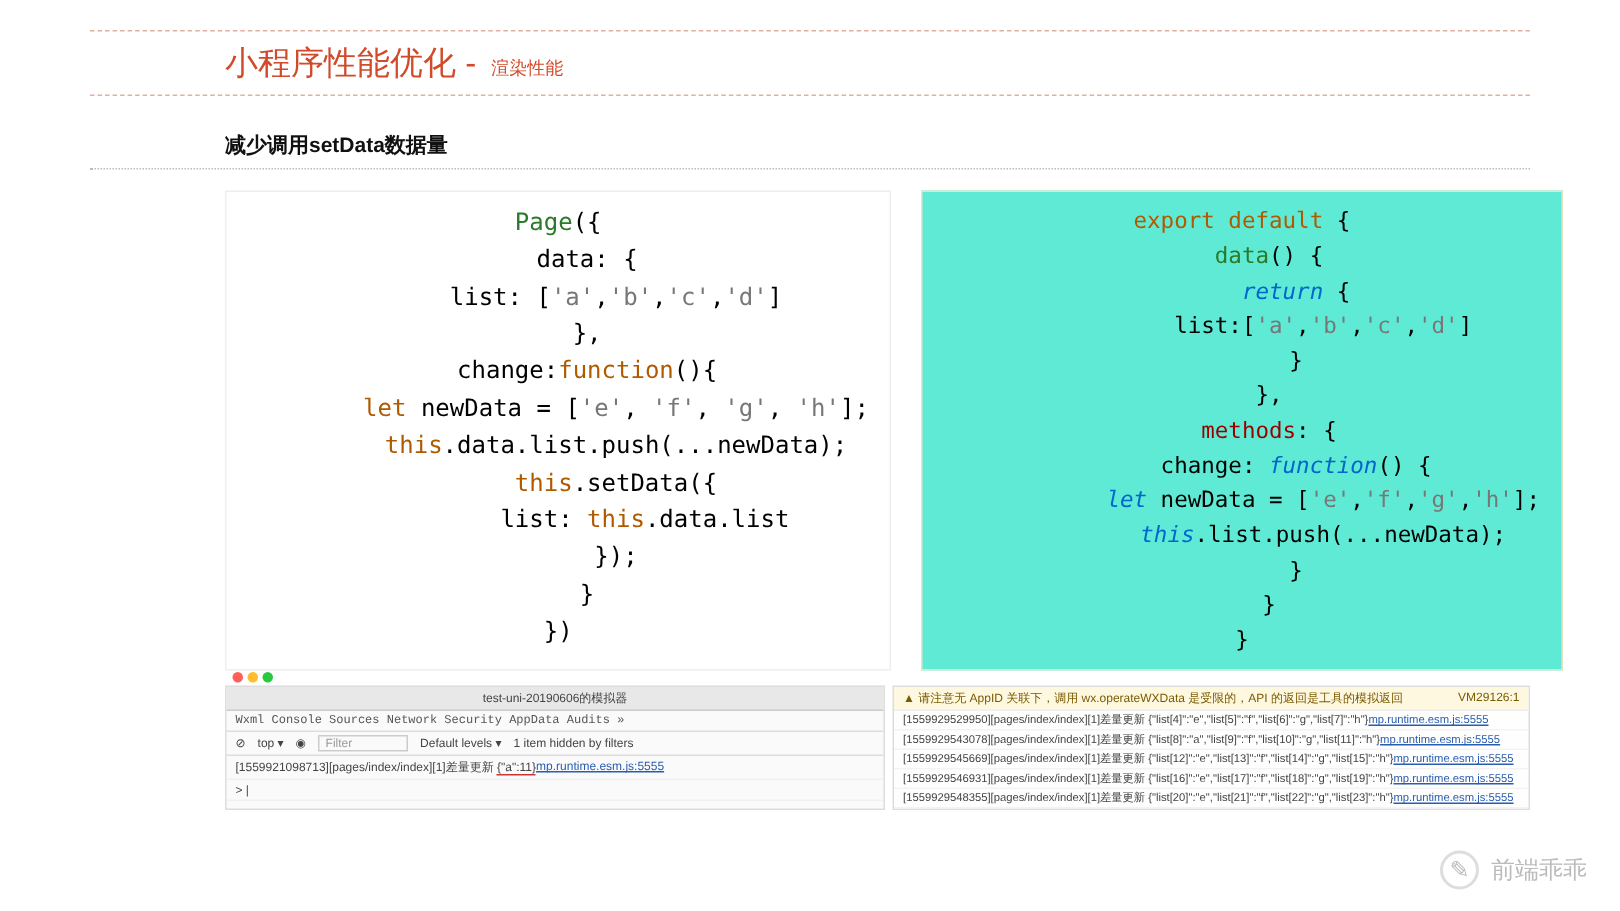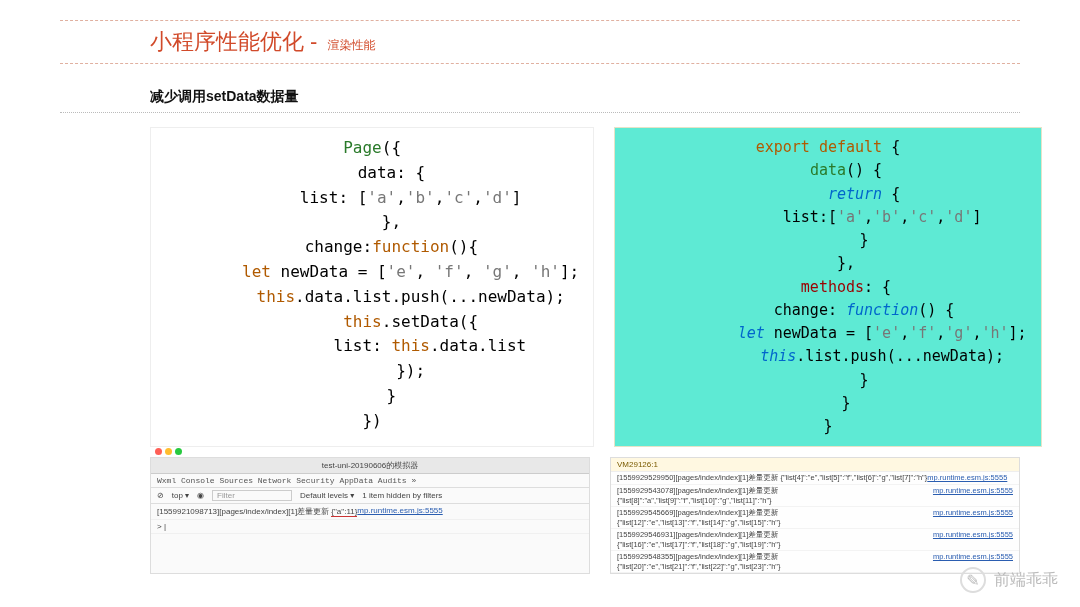--- a/index.html
+++ b/index.html
@@ -11,29 +11,29 @@
   .section-heading { font-size:14px; font-weight:700; color:#111; border-bottom:1px dotted #bbb; padding:0 0 6px 90px; margin-bottom:14px;}
   .columns { display:flex; gap:20px; padding:0 0 0 90px;text-align:center;}
   .code-box { font-family:Consolas,Menlo,monospace; font-size:16px; line-height:1.55; white-space:pre; padding:8px 14px; border:1px solid #eee; }
   .code-left { flex:0 0 440px; background:#fff; }
   .code-right { flex:0 0 420px; background:#5eead4; border:1px solid #e6e3c8; font-size:15px;}
   .kw  { color:#b05a00; }
   .kw2 { color:#0066cc; font-style:italic;}
   .fn  { color:#2a7a2a; }
   .str { color:#777; }
   .mth { color:#9b0000; }
-  .console-area { display:flex; gap:20px; padding:10px 0 0 90px; font-size:8px; font-family:Arial; color:#444;}
+  .console-area { display:flex; gap:5px; padding:10px 0 0 90px; font-size:8px; font-family:Arial; color:#444;}
   .console-left { flex:0 0 440px; border:1px solid #ddd; background:#fafafa;}
   .cl-title { background:#e8e8e8; text-align:center; padding:2px 0; border-bottom:1px solid #ccc;}
   .cl-dots { position:absolute; display:flex; gap:3px; margin:-10px 0 0 4px;}
   .cl-dots span{ width:7px;height:7px;border-radius:50%; display:inline-block;}
   .d1{background:#ff5f56}.d2{background:#ffbd2e}.d3{background:#27c93f}
   .cl-tabs { padding:2px 6px; border-bottom:1px solid #ddd; color:#555;font-family:Liberation Mono, monospace;}
   .cl-tools { padding:2px 6px; border-bottom:1px solid #ddd; display:flex; gap:8px; align-items:center;}
-  .cl-input { border:1px solid #ccc; padding:0 4px; color:#999; width:80px;}
+  .cl-input { border:1px solid #ccc; padding:0 4px; color:#999; width:60px;}
   .cl-row { padding:2px 6px; display:flex; border-bottom:1px solid #f0f0f0;}
   .cl-row .link{ color:#2a5db0; text-decoration:underline; }
   .cl-msg .ul{ border-bottom:1px solid #c33;}
   .console-right { flex:1; border:1px solid #ddd; background:#fefefe;}
   .cr-warn { background:#fff8e1; color:#7a5b00; padding:2px 6px; border-bottom:1px solid #eee; display:flex; justify-content:space-between;}
   .cr-row { padding:1px 6px; display:flex; justify-content:flex-start; border-bottom:1px solid #f3f3f3; font-size:7.5px;}
   .cr-row .link{ color:#2a5db0; text-decoration:underline; }
   .watermark { position:absolute; right:22px; bottom:14px; display:flex; align-items:center; gap:8px; color:#bbb; font-size:16px;}
   .wm-icon { width:26px;height:26px;border-radius:50%;border:2px solid #ddd; display:flex;align-items:center;justify-content:center;}
 </style>
@@ -97,20 +97,21 @@
         <span class="cl-msg"><span>[1559921098713][pages/index/index][1]差量更新</span> <span class="ul">{"a":11}</span></span>
         <span class="link">mp.runtime.esm.js:5555</span>
       </div>
       <div class="cl-row">
           <span>&gt; |</span>
         </div>
     </div>
 
     <div class="console-right">
       <div class="cr-warn">
+        <span><span>▲</span> <span>请注意无 AppID 关联下，调用 wx.operateWXData 是受限的，API 的返回是工具的模拟返回</span></span>
         <span class="link">VM29126:1</span>
       </div>
       <div id="cr-rows">
           <div class="cr-row">
             <span>[1559929529950][pages/index/index][1]差量更新 {"list[4]":"e","list[5]":"f","list[6]":"g","list[7]":"h"}</span>
             <span class="link">mp.runtime.esm.js:5555</span>
           </div>
           <div class="cr-row">
             <span>[1559929543078][pages/index/index][1]差量更新 {"list[8]":"a","list[9]":"f","list[10]":"g","list[11]":"h"}</span>
             <span class="link">mp.runtime.esm.js:5555</span>

